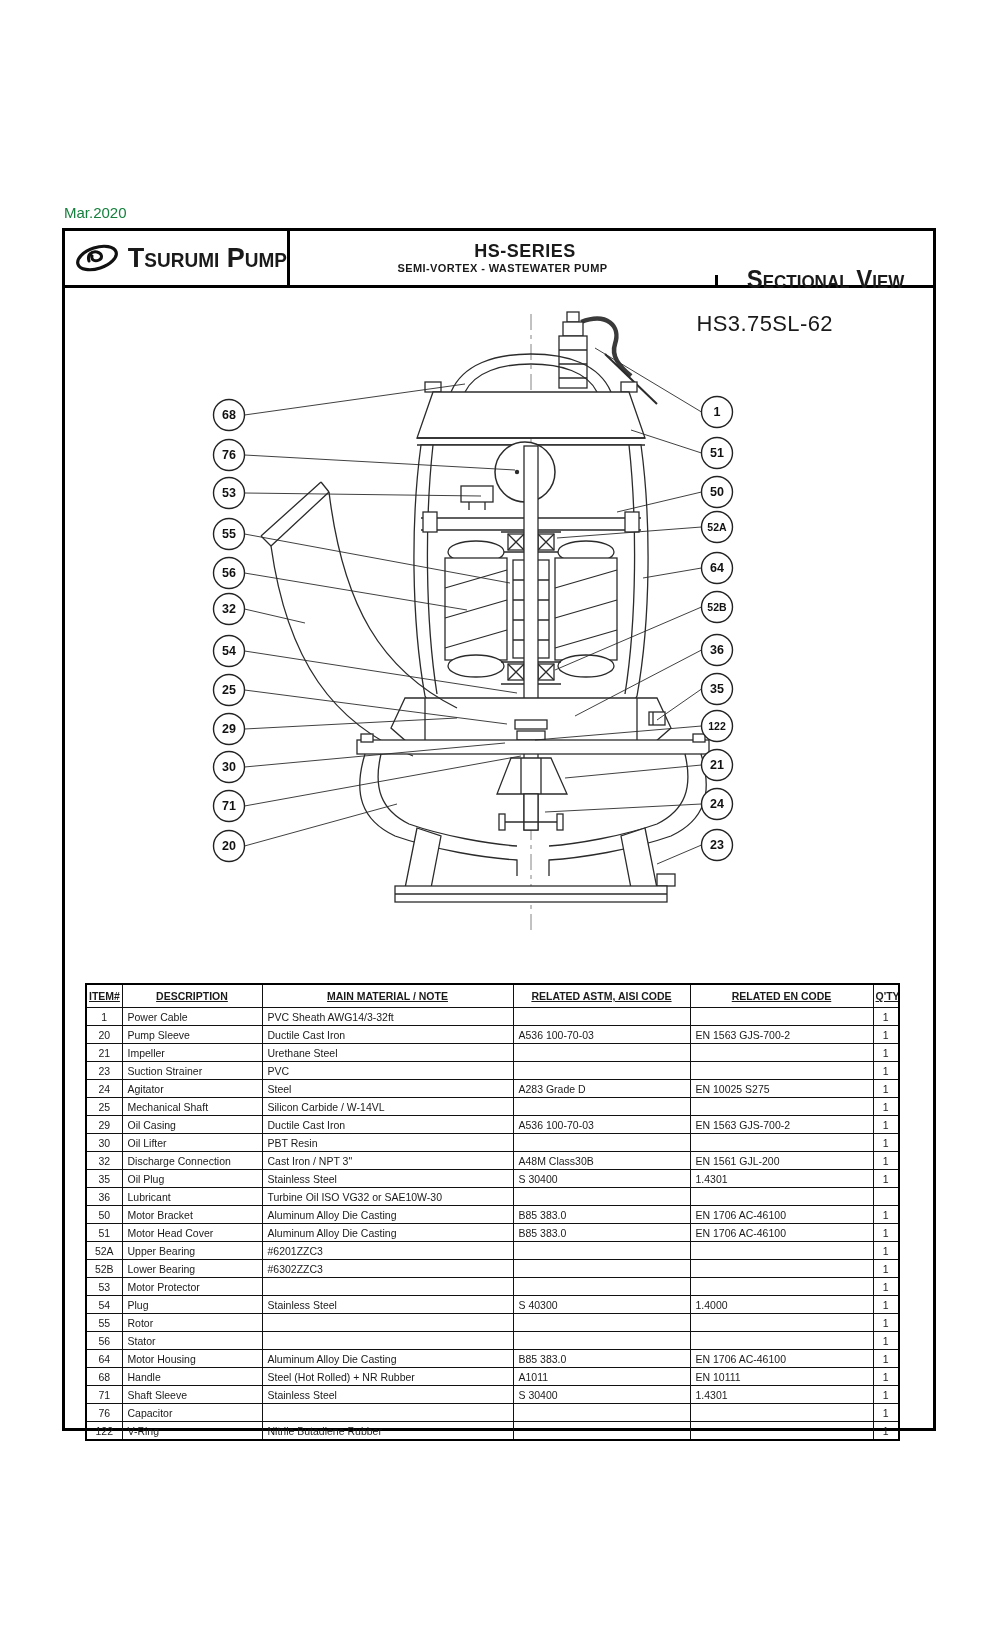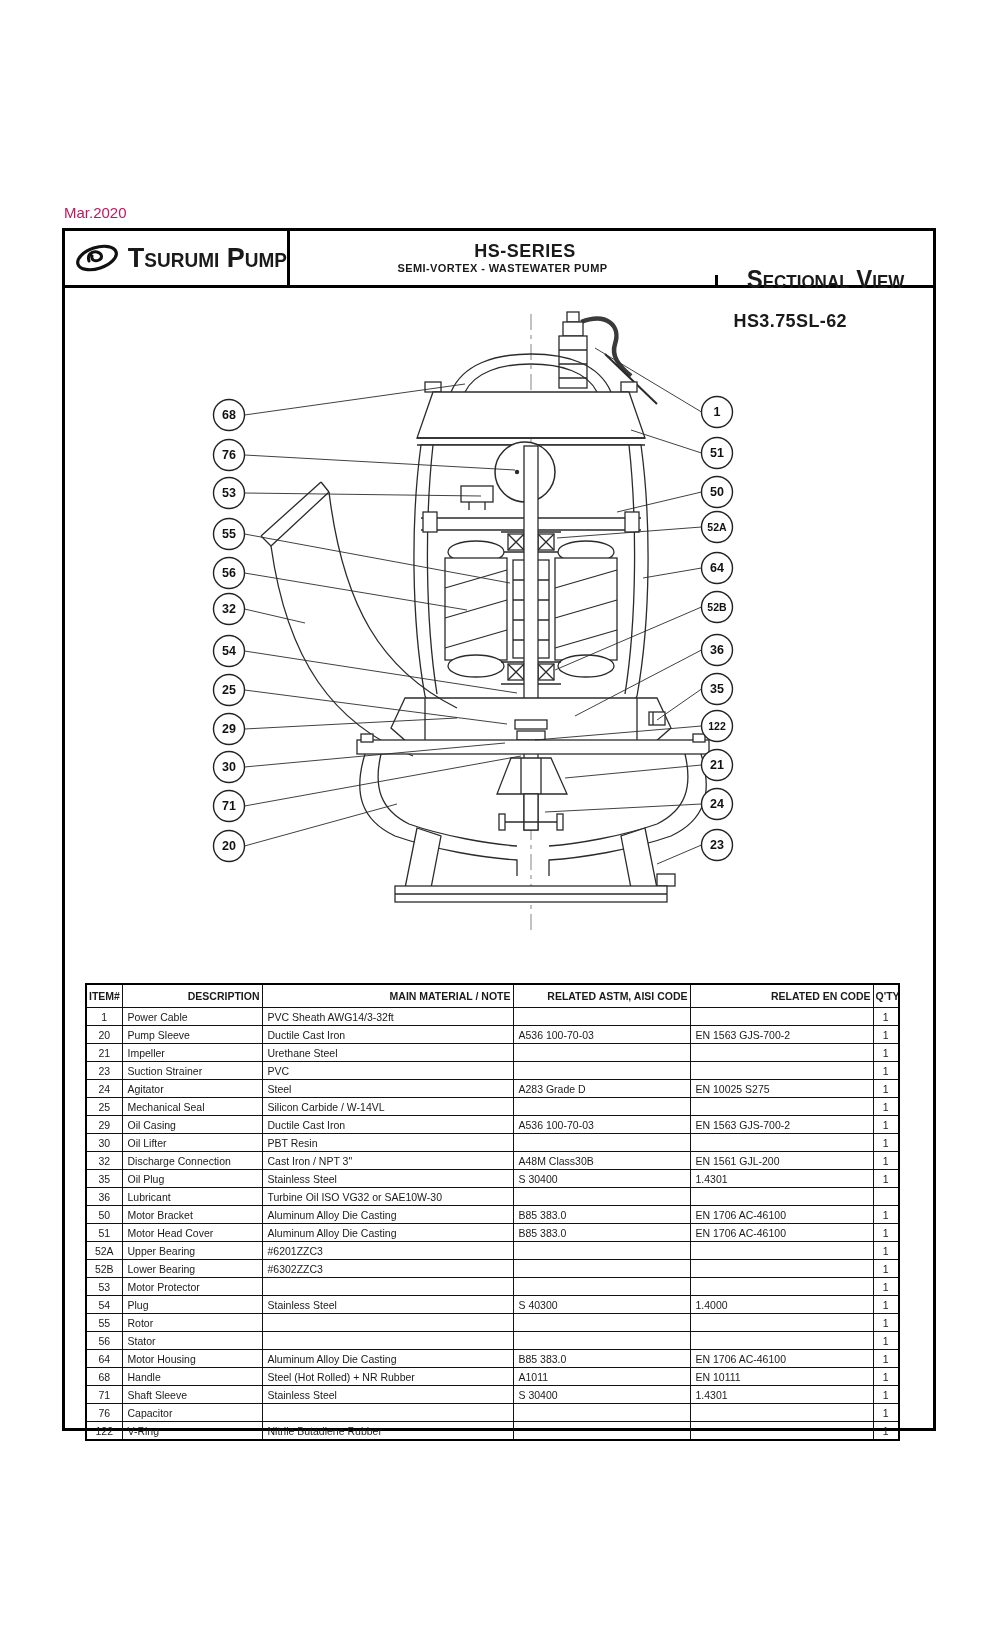--- a/index.html
+++ b/index.html
@@ -1,42 +1,42 @@
 <!DOCTYPE html>
 <html><head>
 <meta charset="utf-8">
 <style>
   html,body{margin:0;padding:0;background:#fff;}
   .page{position:relative;width:999px;height:1652px;background:#fff;
         font-family:"Liberation Sans",sans-serif;color:#1a1a1a;overflow:hidden;}
-  .date{position:absolute;left:64px;top:204px;font-size:15px;color:#be185d;}
+  .date{position:absolute;left:64px;top:204px;font-size:15px;color:#15803d;}
   .frame{position:absolute;left:62px;top:228px;width:874px;height:1203px;
          border:3px solid #000;box-sizing:border-box;background:#fff;}
   .header-row{position:absolute;top:0;left:0;right:0;height:57px;
               border-bottom:3px solid #000;display:flex;box-sizing:border-box;}
   .h-logo{width:225px;border-right:3px solid #000;box-sizing:border-box;
           display:flex;align-items:center;justify-content:flex-end;gap:9px;}
   .brand-text{font-variant:small-caps;font-weight:bold;font-size:27px;
               letter-spacing:0px;transform:scaleY(1.05);white-space:nowrap;}
   .h-title{flex:1;text-align:center;display:flex;flex-direction:column;
            justify-content:center;line-height:1.25;}
   .h-title .t1{font-weight:bold;font-size:18px;letter-spacing:.5px;margin-left:45px;}
   .h-title .t2{font-weight:bold;font-size:11px;letter-spacing:.4px;}
   .h-view{width:218px;border-left:3px solid #000;box-sizing:border-box;
           display:flex;align-items:center;justify-content:center;margin-top:44px;}
   .view-text{font-variant:small-caps;font-weight:bold;font-size:24px;
              transform:scaleY(1.05);white-space:nowrap;}
-  .model{position:absolute;top:80px;right:86px;font-weight:bold;font-size:18px;
+  .model{position:absolute;top:80px;right:100px;font-weight:normal;font-size:22px;
          letter-spacing:.4px;}
   .diagram{position:absolute;left:0;top:57px;width:868px;height:660px;}
   .diagram svg{display:block;}
   table.parts{position:absolute;left:20px;top:752px;width:813px;
               border-collapse:collapse;border:2.5px solid #000;table-layout:fixed;}
   table.parts th{border:1.6px solid #111;font-size:10.5px;font-weight:bold;
-                 padding:3px 2px;height:16px;text-align:right;overflow:hidden;white-space:nowrap;}
+                 padding:3px 2px;height:16px;text-align:center;overflow:hidden;white-space:nowrap;text-decoration:underline;}
   table.parts td{border:1.6px solid #111;font-size:10.5px;padding:1px 5px;height:15px;
                  overflow:hidden;white-space:nowrap;}
   table.parts td.c{text-align:center;padding:1px 1px;}
   table.parts td.l{text-align:left;}
 </style>
 </head>
 <body>
 
 <div class="page">
 
@@ -342,21 +342,21 @@
           <tr>
             <td class="c">24</td>
             <td class="l">Agitator</td>
             <td class="l">Steel</td>
             <td class="l">A283 Grade D</td>
             <td class="l">EN 10025 S275</td>
             <td class="c">1</td>
           </tr>
           <tr>
             <td class="c">25</td>
-            <td class="l">Mechanical Seal</td>
+            <td class="l">Mechanical Shaft</td>
             <td class="l">Silicon Carbide / W-14VL</td>
             <td class="l"></td>
             <td class="l"></td>
             <td class="c">1</td>
           </tr>
           <tr>
             <td class="c">29</td>
             <td class="l">Oil Casing</td>
             <td class="l">Ductile Cast Iron</td>
             <td class="l">A536 100-70-03</td>

